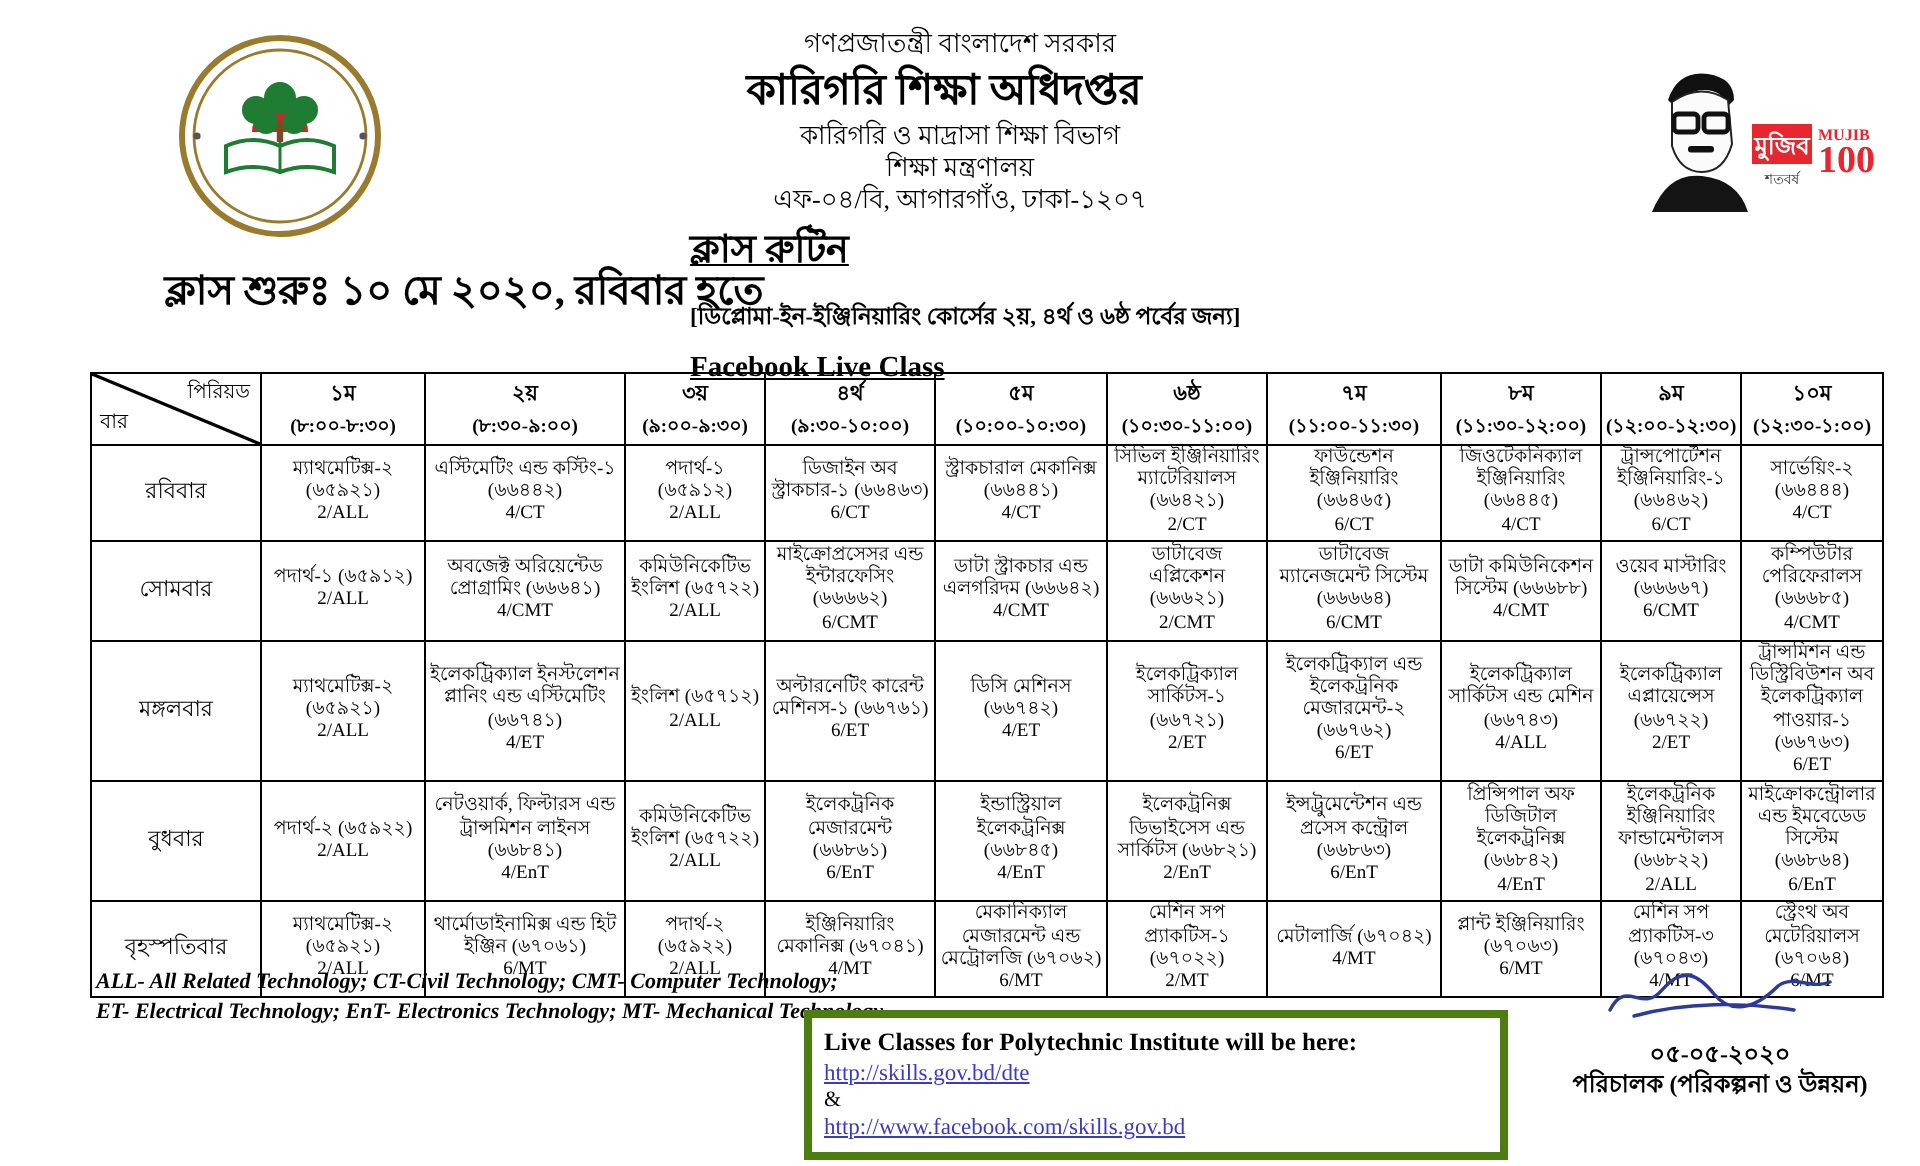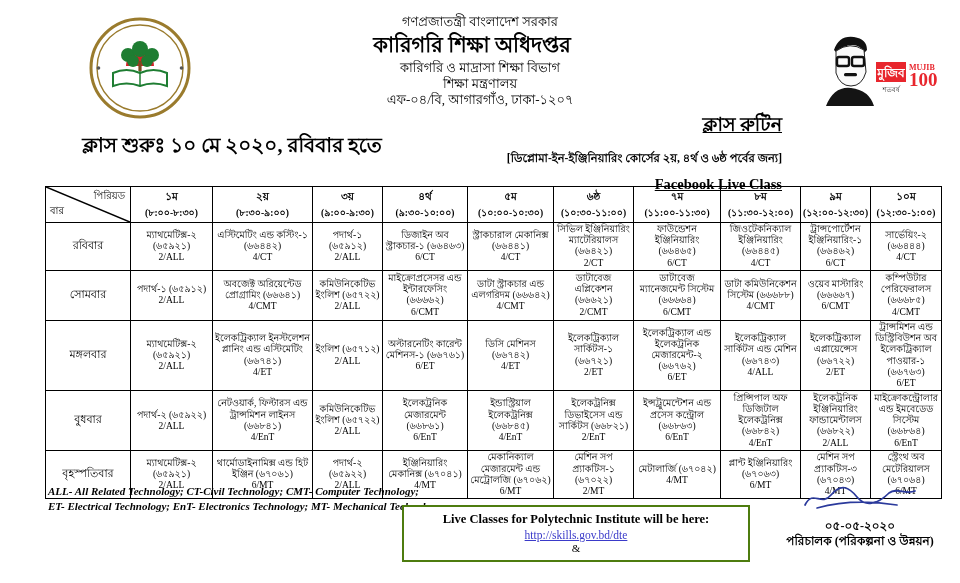--- a/index.html
+++ b/index.html
@@ -5,43 +5,43 @@
   html,body{margin:0;padding:0;background:#fff;}
   .canvas{position:relative;width:960px;height:583px;background:#fff;overflow:hidden;
           font-family:"Liberation Serif","DejaVu Serif",serif;color:#000;}
   
   .gov-header{position:absolute;top:14px;left:0;width:100%;text-align:center;line-height:1.25;}
   .gov-line{font-size:13px;}
   .gov-dept{font-size:21px;font-weight:bold;margin:2px 16px 1px 0;}
   .logo-left{position:absolute;left:88px;top:16px;}
   .logo-right{position:absolute;left:820px;top:30px;}
   
-  .title-wrap{position:absolute;left:362px;top:110px;width:420px;text-align:right;}
+  .title-wrap{position:absolute;left:345px;top:110px;width:420px;text-align:left;}
   .main-title{font-size:19px;font-weight:bold;text-decoration:underline;}
   .course-note{font-size:11.5px;font-weight:bold;margin-top:8px;}
   .subtitle{font-size:14.5px;font-weight:bold;text-decoration:underline;margin-top:7px;}
   .start-note{position:absolute;left:62px;top:130px;width:340px;font-size:20px;font-weight:bold;text-align:center;}
   
   table.routine{position:absolute;left:45px;top:186px;width:896px;border-collapse:collapse;table-layout:fixed;}
   table.routine th,table.routine td{border:1px solid #000;padding:1px 2px;text-align:center;vertical-align:middle;overflow:hidden;}
   table.routine{border:1.5px solid #000;}
   th.corner{position:relative;padding:0;}
   .corner-top{position:absolute;top:1px;right:5px;font-size:10px;font-weight:normal;}
   .corner-bottom{position:absolute;bottom:2px;left:4px;font-size:10px;font-weight:normal;}
   .corner-svg{position:absolute;inset:0;width:100%;height:100%;}
   .pname{font-size:10.5px;}
   .ptime{font-size:9.5px;}
   td.day{font-size:11px;}
   .subj{font-size:9.5px;line-height:1.18;}
   .grp{font-size:9.5px;line-height:1.2;font-family:"Liberation Serif",serif;}
   
   .legend{position:absolute;left:48px;top:484px;font-size:11px;font-weight:600;line-height:1.35;font-style:italic;}
   
-  .live-box{position:absolute;left:402px;top:505px;width:332px;border:2px solid #4d7c0f;
-            text-align:center;padding:5px 6px 6px 6px;background:#fff;}
+  .live-box{position:absolute;left:402px;top:505px;width:332px;border:4px solid #4d7c0f;
+            padding:5px 6px 6px 6px;background:#fff;}
   .live-heading{font-size:12.5px;font-weight:bold;}
   .live-link{font-size:11.5px;text-decoration:underline;display:block;margin-top:2px;}
   .live-amp{font-size:11px;margin-top:1px;}
   
   .sig-block{position:absolute;left:762px;top:485px;width:196px;text-align:center;line-height:1.3;}
   .sig-line{font-size:12px;font-weight:bold;}
 </style>
 </head>
 <body>
 
@@ -386,20 +386,21 @@
 
   <div class="legend">
     <div>ALL- All Related Technology; CT-Civil Technology; CMT- Computer Technology;</div>
     <div>ET- Electrical Technology; EnT- Electronics Technology; MT- Mechanical Technology</div>
   </div>
 
   <div class="live-box">
     <div class="live-heading">Live Classes for Polytechnic Institute will be here:</div>
     <a class="live-link" id="live-link-1" href="#" style="color: rgb(58, 58, 201);">http://skills.gov.bd/dte</a>
     <div class="live-amp">&amp;</div>
+    <a class="live-link" id="live-link-2" href="#" style="color: rgb(58, 58, 201);">http://www.facebook.com/skills.gov.bd</a>
   </div>
 
   <div class="sig-block">
     <svg width="126" height="28" viewBox="0 0 126 28">
       <path d="M8 20 C 16 4, 24 22, 34 10 S 52 2, 60 12 S 80 20, 92 8 C 100 2, 108 10, 118 6
                M20 23 C 45 16, 75 16, 100 20" fill="none" stroke="#2b3a9c" stroke-width="1.7" stroke-linecap="round"></path>
     </svg>
     <div class="sig-line">০৫-০৫-২০২০</div>
     <div class="sig-line">পরিচালক (পরিকল্পনা ও উন্নয়ন)</div>
   </div>

